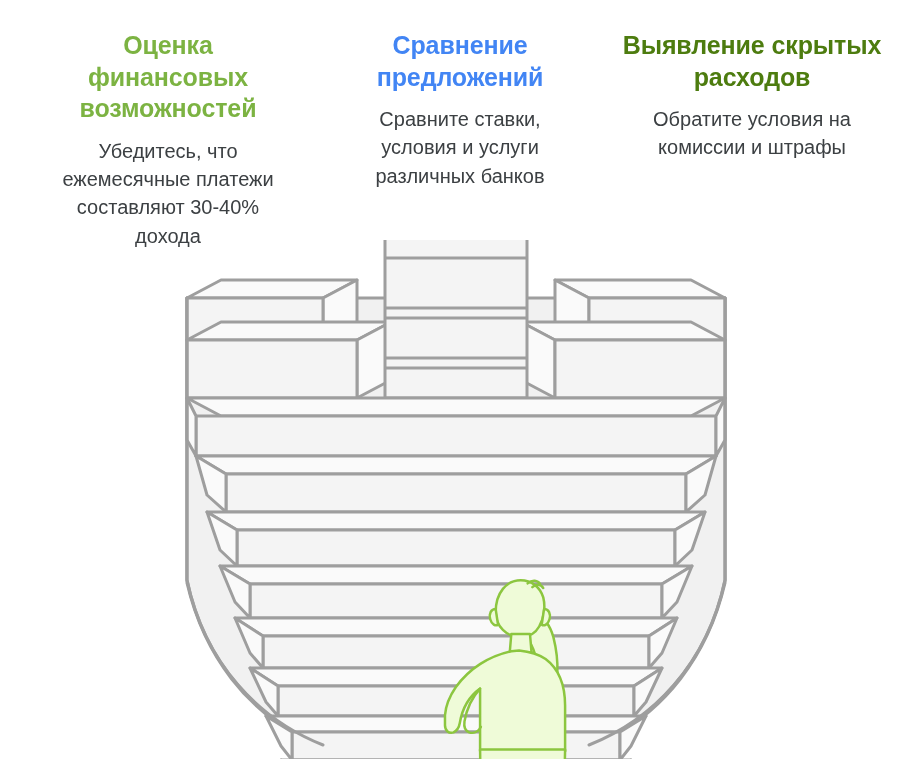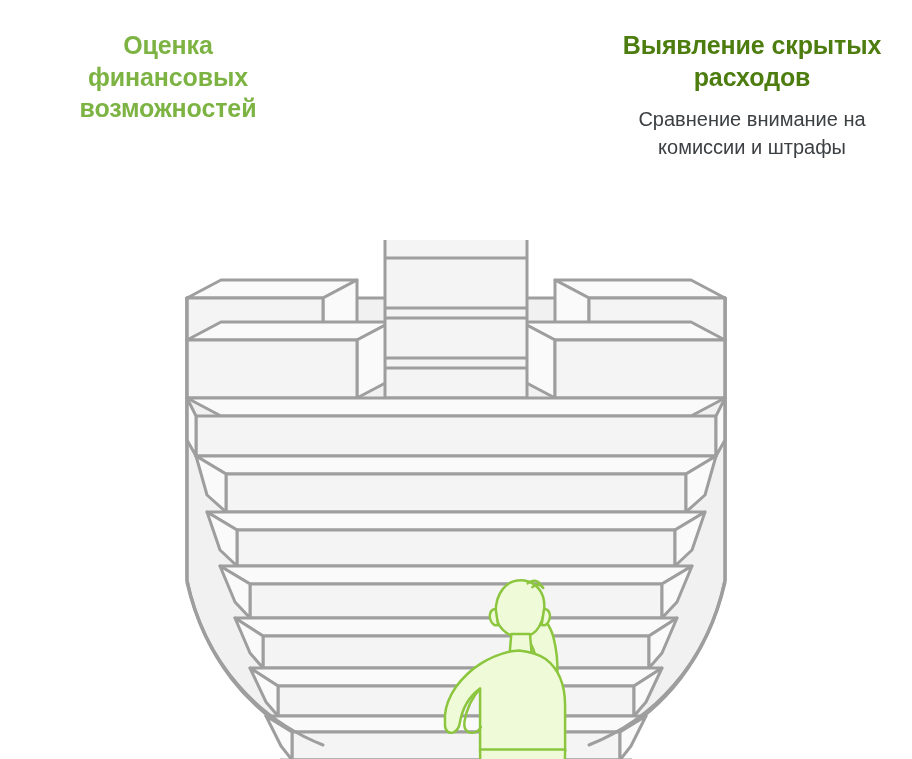--- a/index.html
+++ b/index.html
@@ -79,26 +79,31 @@
 </style>
 </head>
 <body>
 
 <div id="infographic">
 
   <div class="columns">
 
     <div class="col col-0">
       <h2 class="col-heading" style="color: rgb(124, 179, 66);">Оценка финансовых возможностей</h2>
+      <p class="col-body">Убедитесь, что ежемесячные платежи составляют 30-40% дохода</p>
     </div>
 
+    <div class="col col-1">
+      <h2 class="col-heading" style="color: rgb(66, 133, 244);">Сравнение предложений</h2>
+      <p class="col-body">Сравните ставки, условия и услуги различных банков</p>
+    </div>
 
     <div class="col col-2">
       <h2 class="col-heading" style="color: #4d7c0f;">Выявление скрытых расходов</h2>
-      <p class="col-body">Сравнение внимание на комиссии и штрафы</p>
+      <p class="col-body">Обратите условия на комиссии и штрафы</p>
     </div>
 
   </div>
 
   <div class="illustration">
     <svg width="912" height="519" viewBox="0 0 912 519" xmlns="http://www.w3.org/2000/svg">
 
       <defs>
         <style>
           .stp { fill:#f4f4f4; stroke:#9e9e9e; stroke-width:3; stroke-linejoin:round; stroke-linecap:round; }

